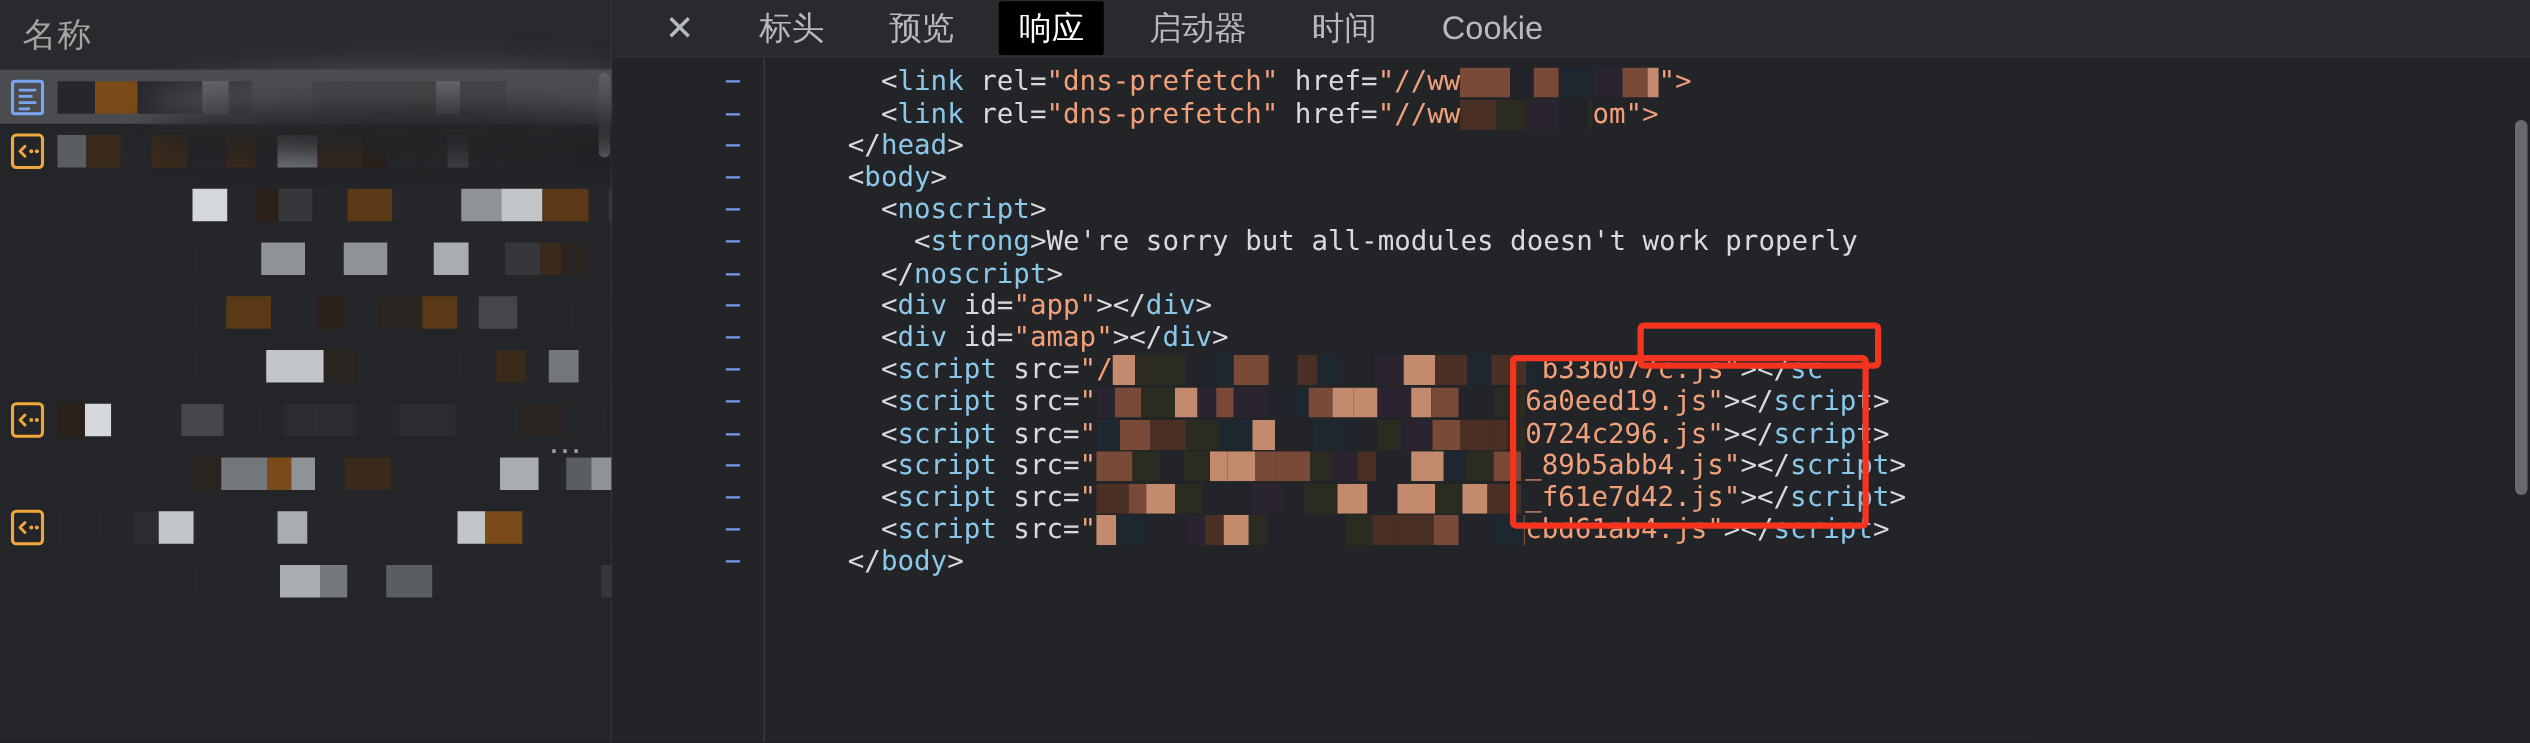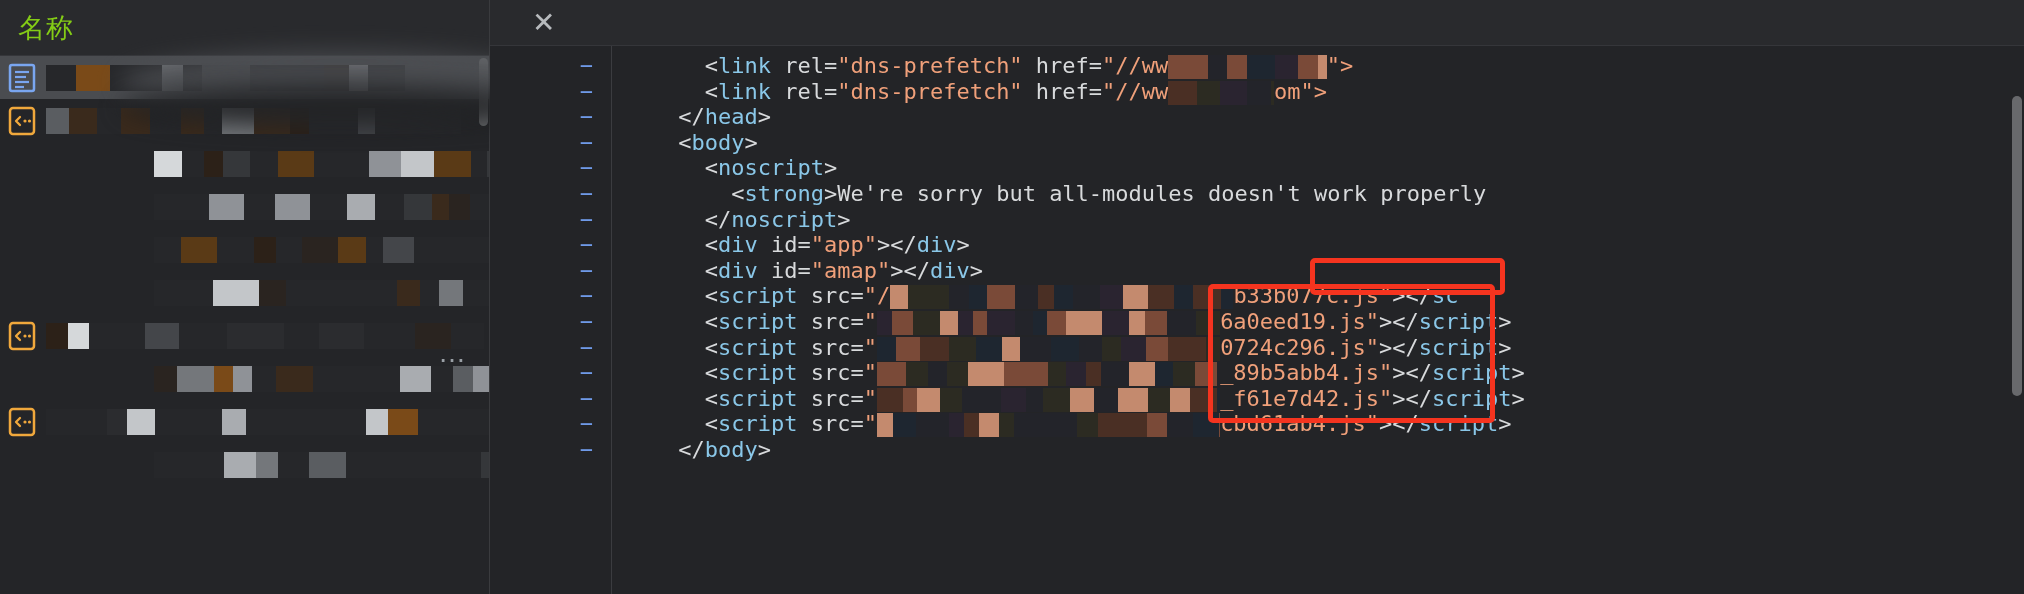--- a/index.html
+++ b/index.html
@@ -31,21 +31,21 @@
   }
   .sidebar-header {
     height: 56px;
     background: #292a2d;
     display: flex;
     align-items: center;
     padding-left: 18px;
     border-bottom: 1px solid #35363a;
   }
   .sidebar-header-label {
-    color: #84cc16;
+    color: #a3a3a3;
     font-size: 27px;
     letter-spacing: 1px;
   }
   .sidebar-list {
     position: relative;
   }
   .file-row {
     position: relative;
     height: 43px;
     display: flex;
@@ -447,20 +447,28 @@
   <div class="blur-blob" style="left: 120px; top: 52px; width: 440px; height: 62px; background: rgb(77, 79, 83); opacity: 0.85; filter: blur(12px);"></div>
       <div class="blur-blob" style="left: 120px; top: 86px; width: 440px; height: 40px; background: rgb(26, 27, 29); opacity: 0.8; filter: blur(12px);"></div>
     </div>
 
   <div class="pane">
 
     <div class="drawer-scroll"></div>
 
     <div class="tabbar">
       <span class="close-x">✕</span>
+      <div id="tabs-host" style="display:flex;align-items:center;">
+          <div class="tab">标头</div>
+          <div class="tab">预览</div>
+          <div class="tab active">响应</div>
+          <div class="tab">启动器</div>
+          <div class="tab">时间</div>
+          <div class="tab">Cookie</div>
+        </div>
     </div>
 
     <div class="code-area">
       <div class="gutter" id="gutter-host">
           <div class="gline">−</div>
           <div class="gline">−</div>
           <div class="gline">−</div>
           <div class="gline">−</div>
           <div class="gline">−</div>
           <div class="gline">−</div>

